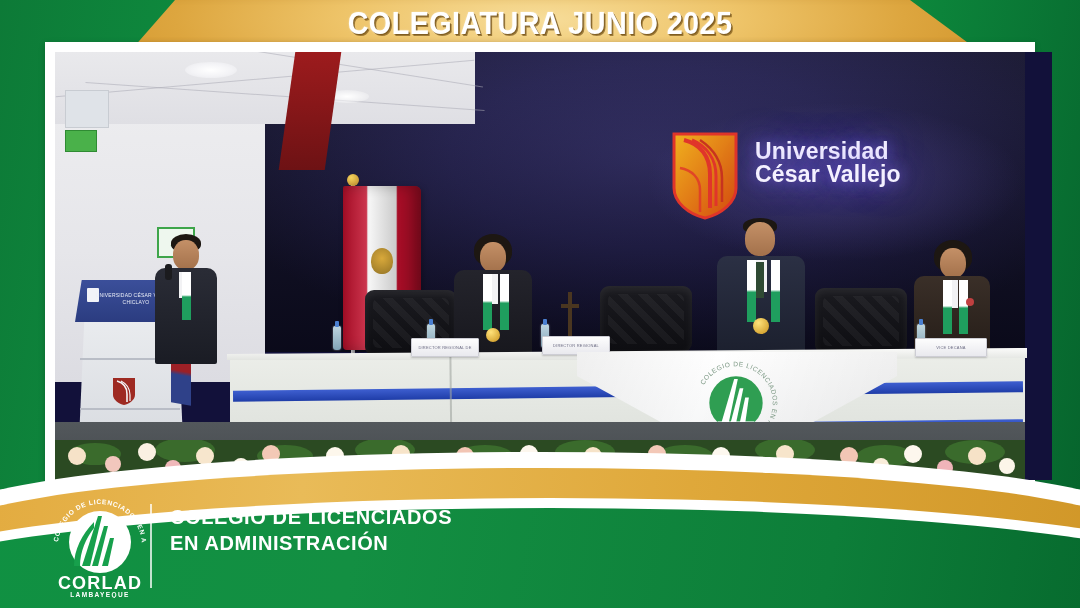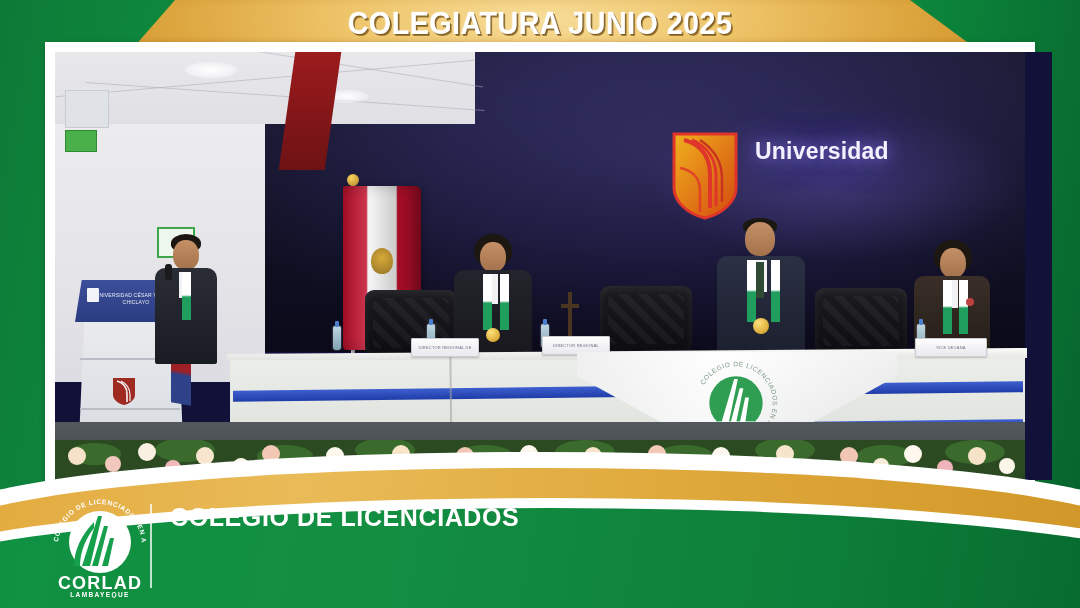--- a/index.html
+++ b/index.html
@@ -311,21 +311,21 @@
     border-radius:55% 55% 0 0 / 86px 86px 0 0;
   }
 
   
   .footer-logo{position:absolute;left:44px;top:494px;width:112px;height:104px;}
   .footer-div{
     position:absolute;left:150px;top:504px;width:2px;height:84px;background:rgba(255,255,255,.75);
   }
   .footer-text{
     position:absolute;left:170px;top:504px;
-    color:#ffffff;font-size:25px;font-weight:bold;line-height:26px;letter-spacing:.6px;
+    color:#ffffff;font-size:20px;font-weight:bold;line-height:26px;letter-spacing:.6px;
   }
   .footer-text div{white-space:nowrap;}
 </style>
 </head>
 <body>
 
 <div id="root">
 
   <div class="bg-green"></div>
 
@@ -362,20 +362,21 @@
         </defs>
         <path d="M4 4 H66 V58 C66 72 52 84 35 88 C18 84 4 72 4 58 Z" fill="url(#ucvg)" stroke="#e0352a" stroke-width="3"></path>
         <path d="M14 10 C30 14 40 26 40 44 V78" fill="none" stroke="#e0352a" stroke-width="4"></path>
         <path d="M22 10 C36 16 46 28 46 46 V76" fill="none" stroke="#e0352a" stroke-width="3"></path>
         <path d="M30 10 C42 18 52 30 52 48 V72" fill="none" stroke="#c8341f" stroke-width="2.5"></path>
         <path d="M10 38 C22 40 30 48 30 60 V82" fill="none" stroke="#e0352a" stroke-width="2.5" opacity=".8"></path>
       </svg>
     </div>
     <div class="ucv-text">
       <div>Universidad</div>
+      <div>César Vallejo</div>
     </div>
 
     <div class="podium">
       <div class="podium-top">
         <div class="podium-shield"></div>
         <div class="podium-top-txt">
           <div>UNIVERSIDAD CÉSAR VALLEJO</div>
           <div>CHICLAYO</div>
         </div>
       </div>
@@ -579,15 +580,16 @@
       <text font-family="Liberation Sans, sans-serif" font-size="6.6" font-weight="bold" fill="#ffffff" letter-spacing="0.7">
         <textPath href="#fring" startOffset="3%">COLEGIO DE LICENCIADOS EN ADMINISTRACIÓN</textPath>
       </text>
       <text x="56" y="95" text-anchor="middle" font-family="Liberation Sans, sans-serif" font-size="18" font-weight="bold" fill="#ffffff" letter-spacing="1.2">CORLAD</text>
       <text x="56" y="103" text-anchor="middle" font-family="Liberation Sans, sans-serif" font-size="6.5" font-weight="bold" fill="#ffffff" letter-spacing="1.4">LAMBAYEQUE</text>
     </svg>
   </div>
   <div class="footer-div"></div>
   <div class="footer-text">
     <div>COLEGIO DE LICENCIADOS</div>
+    <div>EN ADMINISTRACIÓN</div>
   </div>
 
 </div>
 
 </body></html>

